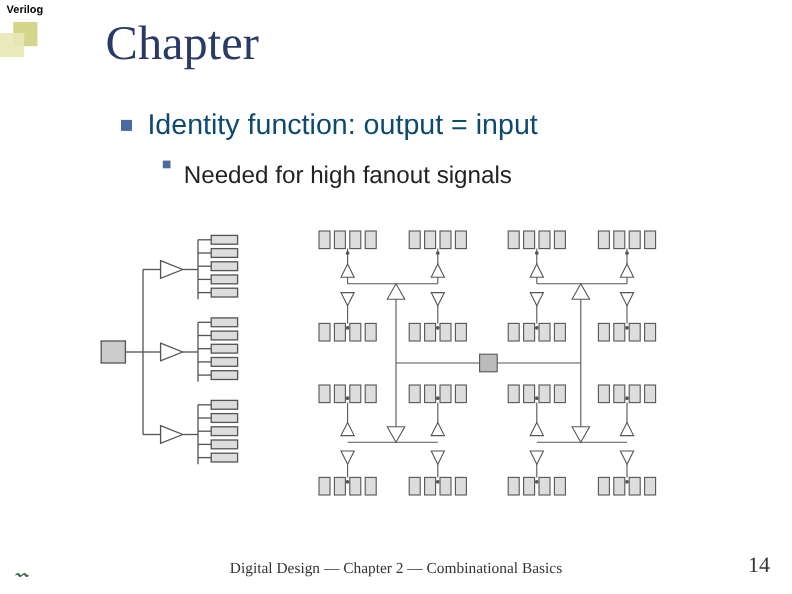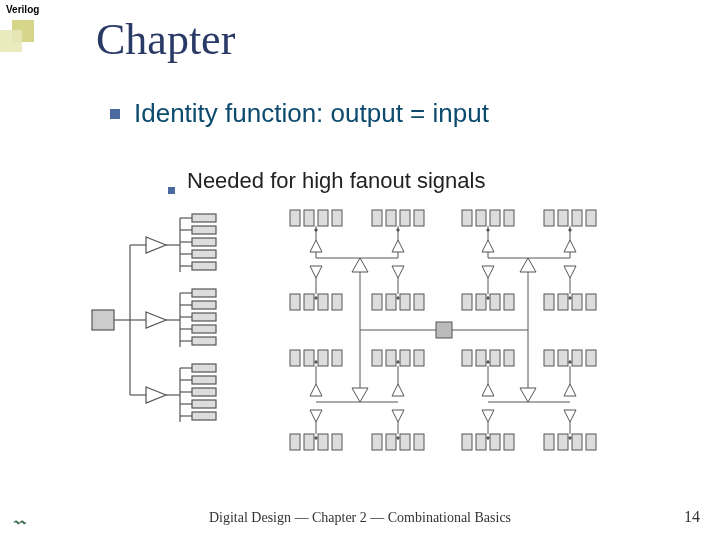--- a/index.html
+++ b/index.html
@@ -34,22 +34,22 @@
     font-size: 44px;
     color: #2a3a66;
   }
   .bullet-row1 {
     position: absolute;
     top: 98px; left: 110px;
     display: flex; align-items: center;
   }
   .bullet-row2 {
     position: absolute;
-    top: 146px; left: 168px;
-    display: flex; align-items: flex-end; margin-top: 22px;
+    top: 146px; left: 148px;
+    display: flex; align-items: flex-start;
   }
   .sq {
     width: 10px; height: 10px; background:#4a6aa0; flex:none;
     margin-right: 14px;
   }
   .sq.sm { width:7px; height:7px; margin-right:12px; }
   .l1 { font-size: 26px; color:#0c4a6e; }
   .l2 { font-size: 22px; color:#222; }
   .diagram-area {
     position:absolute;
@@ -66,21 +66,21 @@
     text-align: center;
     font-family: "Times New Roman", serif;
     font-size: 14px;
     color: #333;
   }
   .pagenum {
     position:absolute;
     bottom: 14px;
     right: 20px;
     font-family: "Times New Roman", serif;
-    font-size: 16px;
+    font-size: 20px;
     color: #333;
   }
   .logo {
     position:absolute;
     bottom: 10px;
     left: 14px;
     font-family: Georgia, "Times New Roman", serif;
     color: #3a6a4a;
     font-size: 13px;
   }

